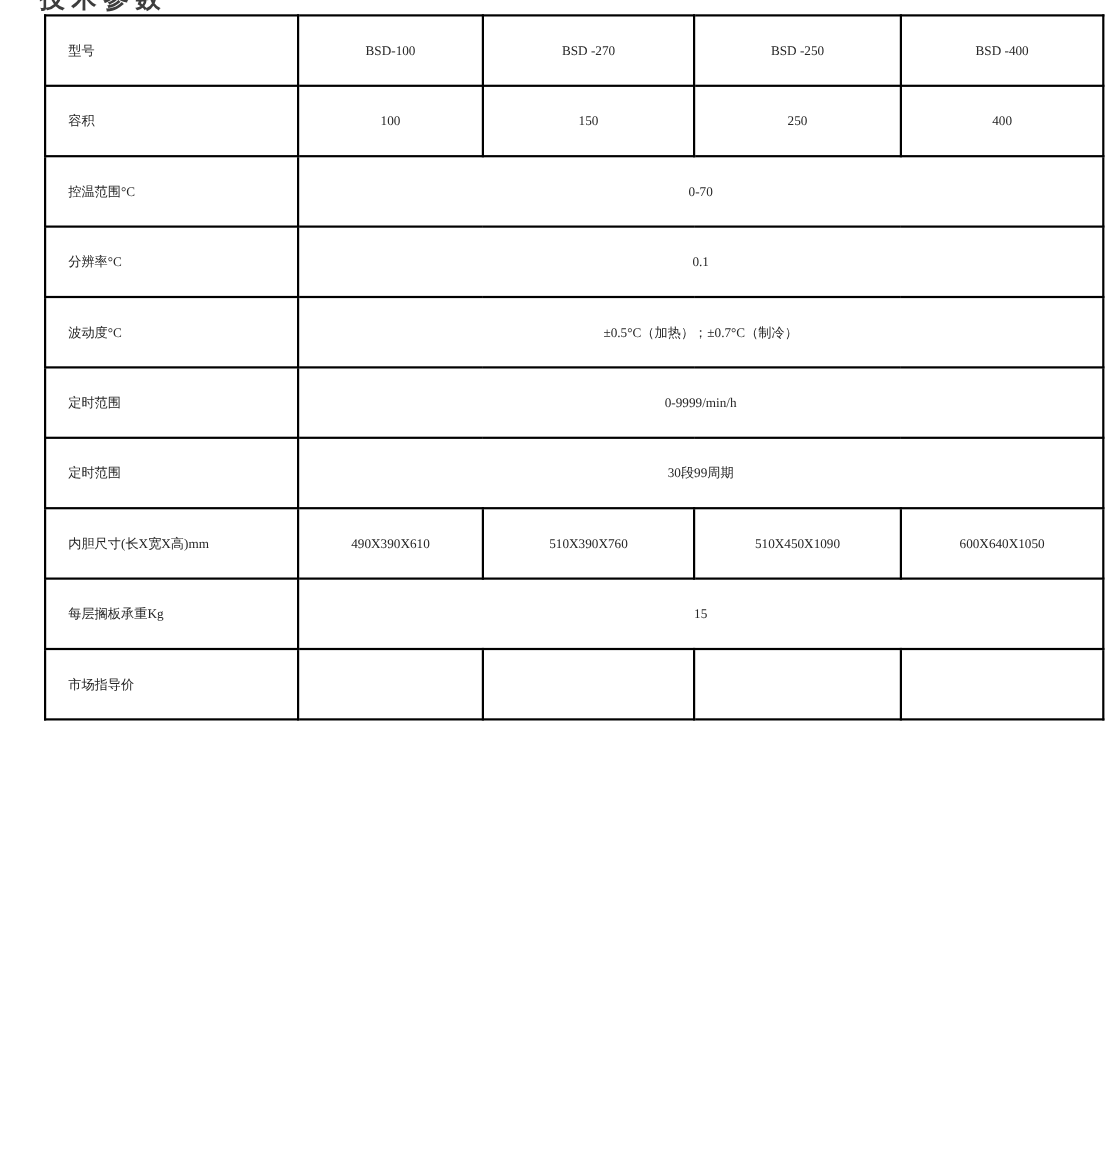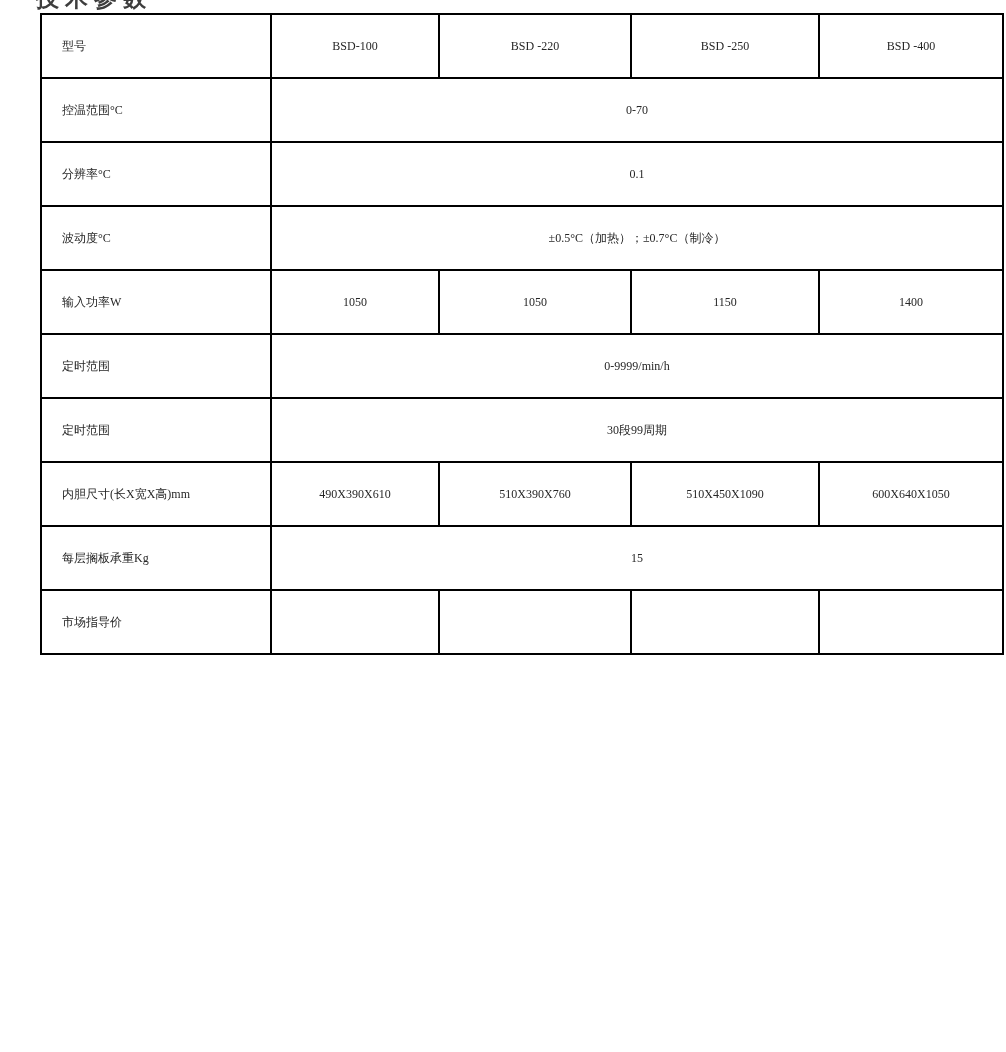--- a/index.html
+++ b/index.html
@@ -73,42 +73,42 @@
       <col style="width:230px">
       <col style="width:168px">
       <col style="width:192px">
       <col style="width:188px">
       <col style="width:184px">
     </colgroup>
     <tbody>
       <tr>
         <td class="label">型号</td>
         <td>BSD-100</td>
-        <td>BSD -220</td>
+        <td>BSD -270</td>
         <td>BSD -250</td>
         <td>BSD -400</td>
+      </tr>
+      <tr>
+        <td class="label">容积</td>
+        <td>100</td>
+        <td>150</td>
+        <td>250</td>
+        <td>400</td>
       </tr>
       <tr>
         <td class="label">控温范围°C</td>
         <td colspan="4">0-70</td>
       </tr>
       <tr>
         <td class="label">分辨率°C</td>
         <td colspan="4">0.1</td>
       </tr>
       <tr>
         <td class="label">波动度°C</td>
         <td colspan="4">±0.5°C（加热）；±0.7°C（制冷）</td>
-      </tr>
-      <tr>
-        <td class="label">输入功率W</td>
-        <td>1050</td>
-        <td>1050</td>
-        <td>1150</td>
-        <td>1400</td>
       </tr>
       <tr>
         <td class="label">定时范围</td>
         <td colspan="4">0-9999/min/h</td>
       </tr>
       <tr>
         <td class="label">定时范围</td>
         <td colspan="4">30段99周期</td>
       </tr>
       <tr>

